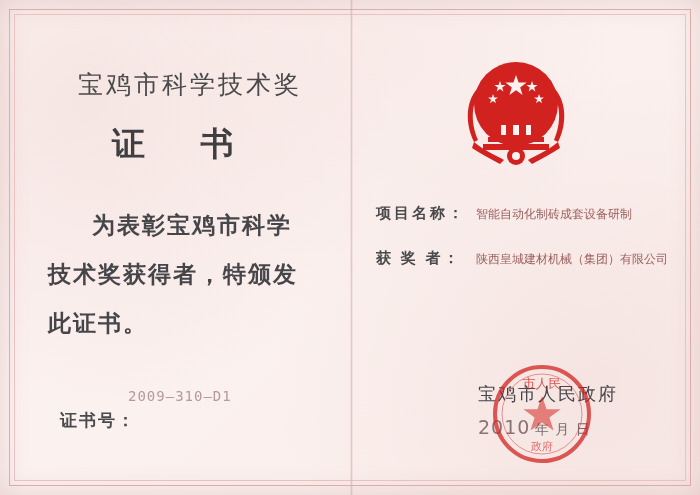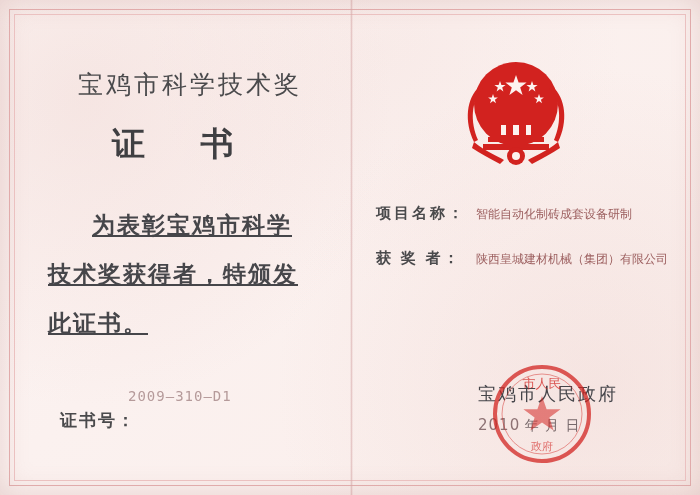--- a/index.html
+++ b/index.html
@@ -110,21 +110,20 @@
     width: 290px;
   }
   .body-line {
     font-family: "DejaVu Serif", serif;
     font-size: 23px;
     font-weight: bold;
     letter-spacing: 2px;
     color: #46464a;
     line-height: 49px;
     white-space: nowrap;
-    text-decoration: underline;
   }
   .body-line.indent {
     padding-left: 44px;
   }
 
   .cert-no-label {
     position: absolute;
     left: 30px;
     top: 379px;
     font-family: "DejaVu Serif", serif;
@@ -216,21 +215,21 @@
     position: absolute;
     left: 118px;
     top: 386px;
     font-family: "DejaVu Serif", serif;
     font-size: 14px;
     color: #77696b;
     white-space: nowrap;
   }
   .date-year {
     font-family: "DejaVu Sans", sans-serif;
-    font-size: 15px;
+    font-size: 19px;
     color: #8d7274;
     letter-spacing: 1px;
   }
   .date-cn { letter-spacing: 2px; }
 
   
   .seal {
     position: absolute;
     left: 128px;
     top: 330px;

